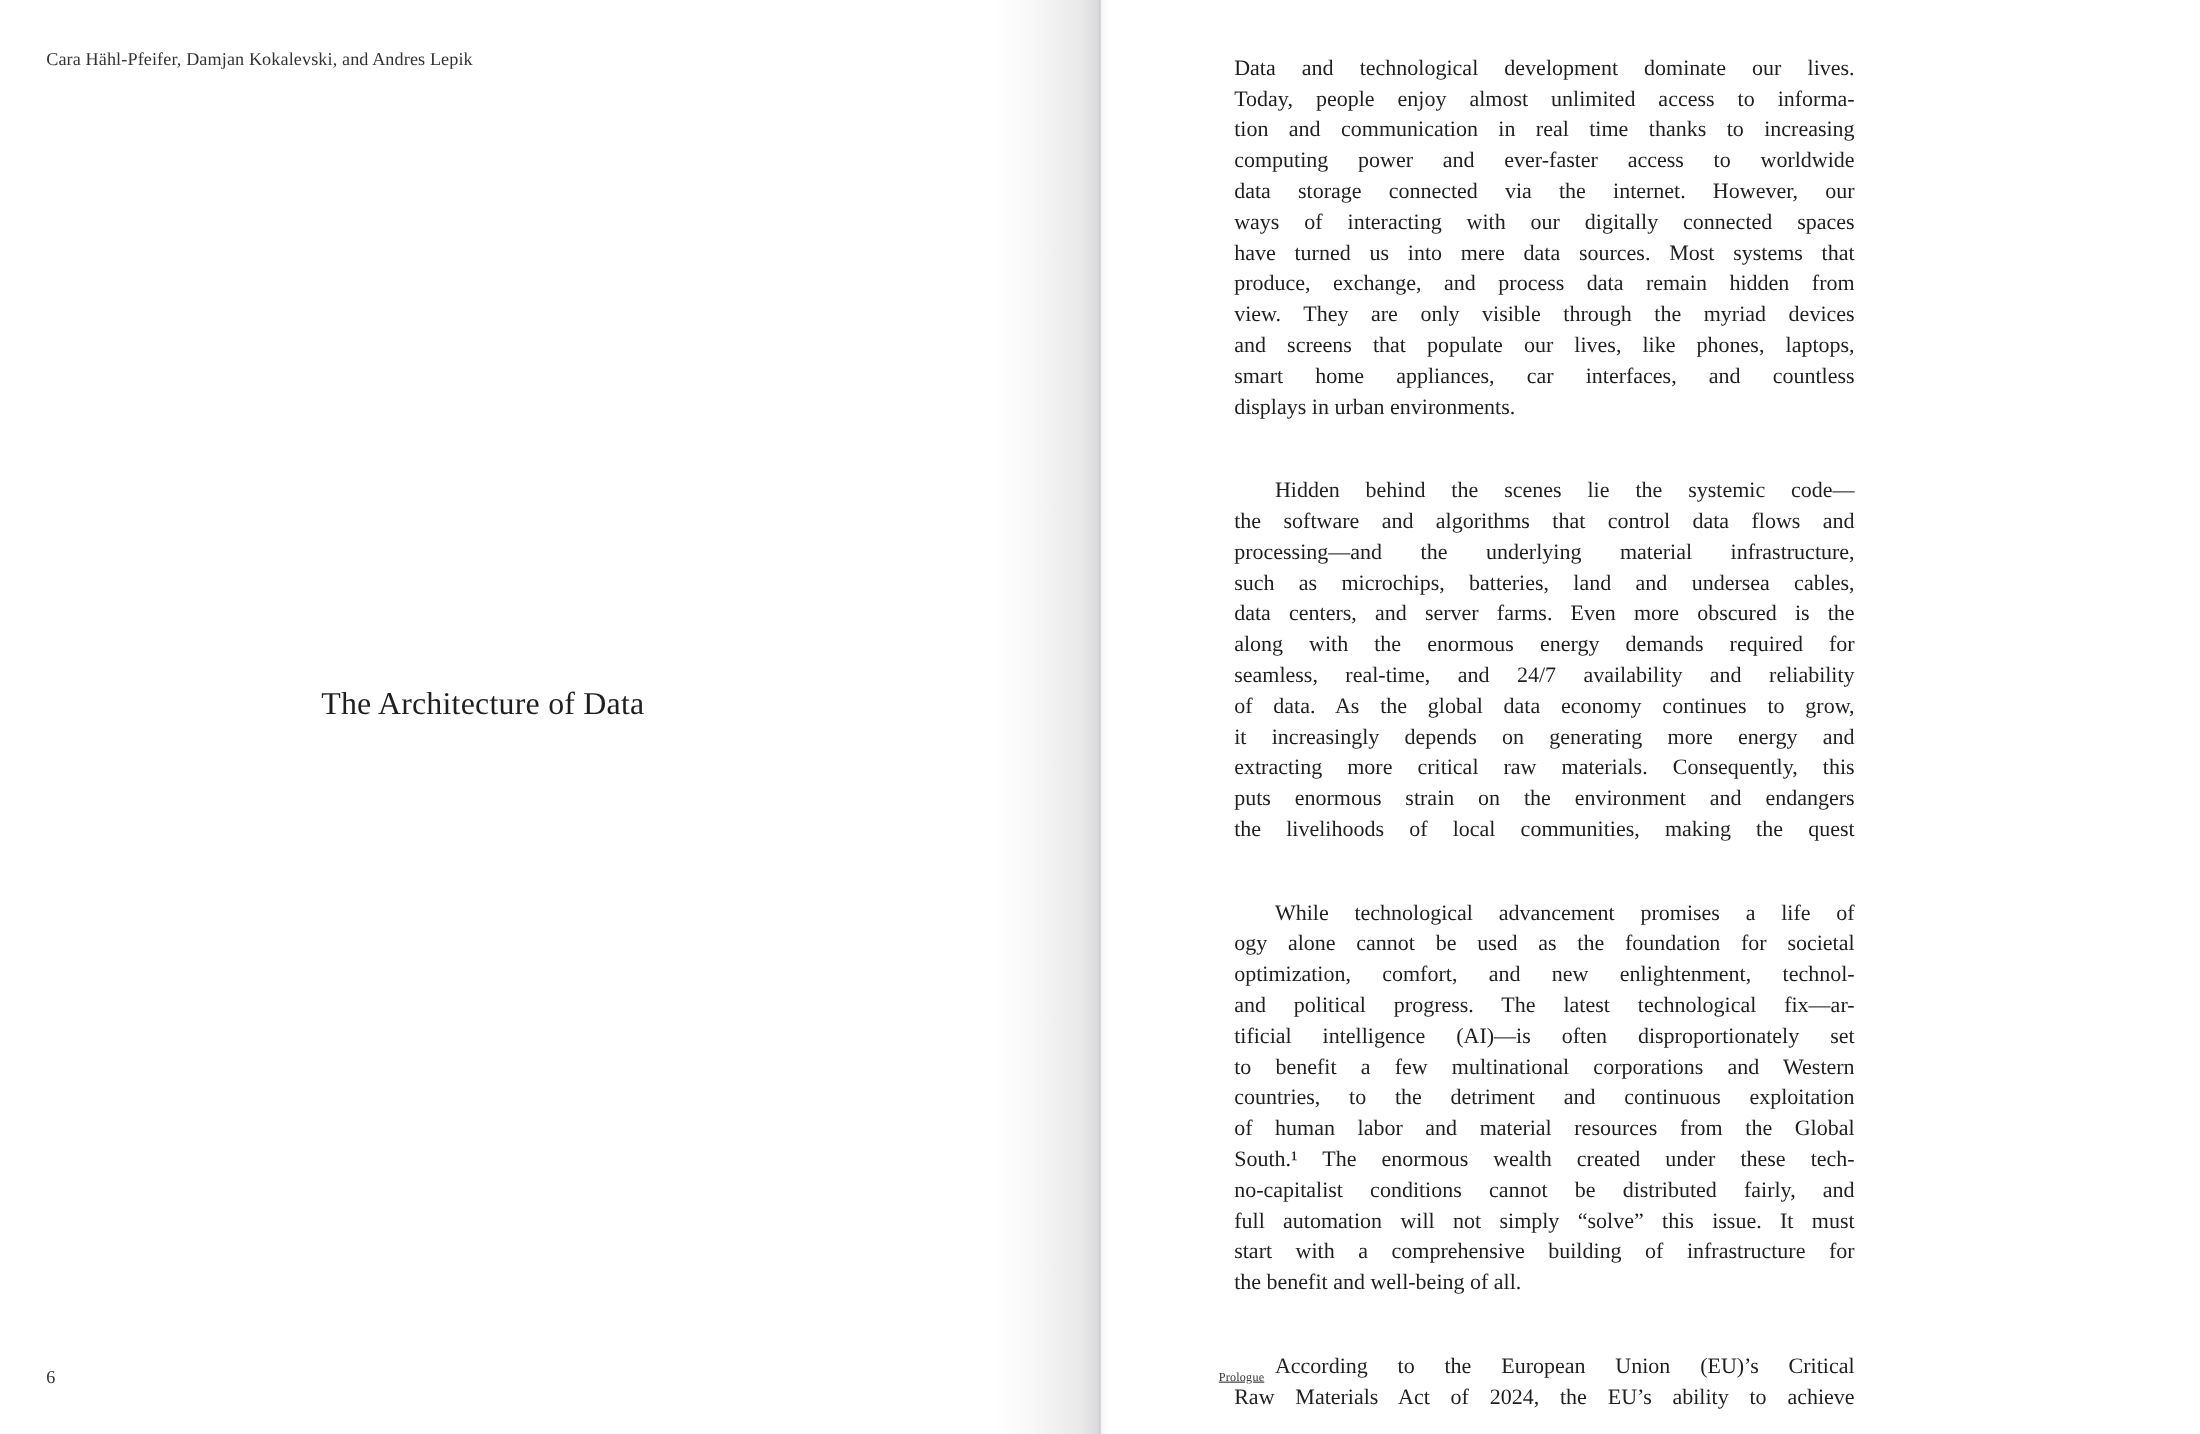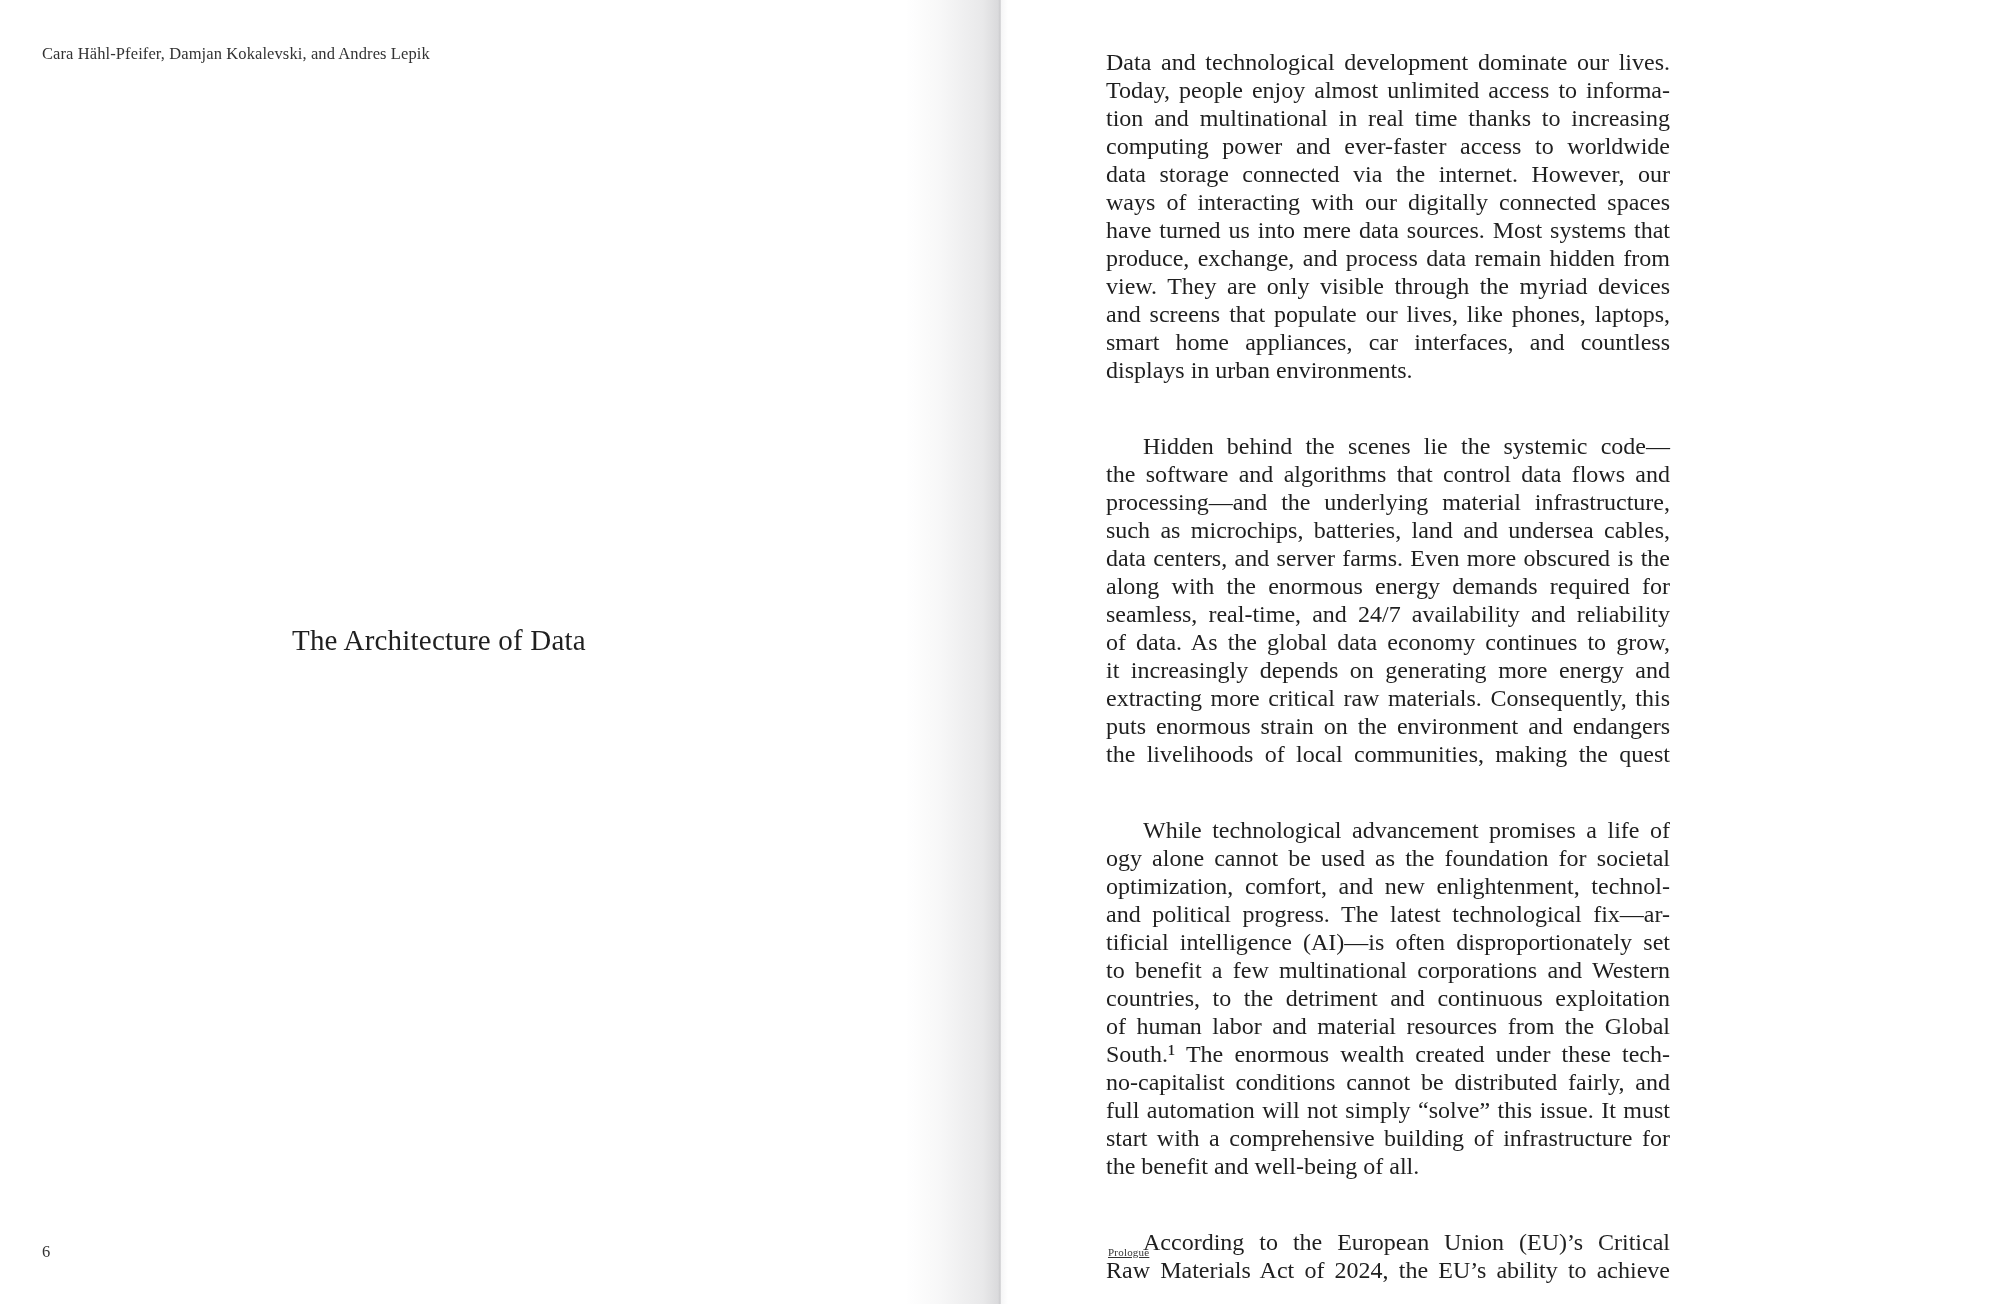--- a/index.html
+++ b/index.html
@@ -58,22 +58,22 @@
   }
   .folio-left{left:42px;}
   .footer-label{
     position:absolute;left:108px;top:1242px;
     font-size:11px;line-height:20px;color:var(--small);
     letter-spacing:0.2px;
     text-decoration:underline;
   }
 
   .body-column{
-    position:absolute;left:106px;top:48px;width:564px;
-    font-size:24px;line-height:28px;color:var(--text);
+    position:absolute;left:122px;top:48px;width:564px;
+    font-size:20px;line-height:28px;color:var(--text);
   }
   .body-column .line{
     height:28px;
     white-space:nowrap;
     text-align:justify;
     text-align-last:justify;
     text-justify:inter-word;
   }
   .body-column .line.para-end{
     text-align-last:left;
@@ -95,21 +95,21 @@
   </section>
 
   <div class="gutter-shadow"></div>
   <div class="spine-edge"></div>
   <div class="right-page-fade"></div>
 
   <section class="page page-right">
     <div class="body-column">
         <div class="line">Data and technological development dominate our lives.</div>
         <div class="line">Today, people enjoy almost unlimited access to informa-</div>
-        <div class="line">tion and multinational in real time thanks to increasing</div>
+        <div class="line">tion and communication in real time thanks to increasing</div>
         <div class="line">computing power and ever-faster access to worldwide</div>
         <div class="line">data storage connected via the internet. However, our</div>
         <div class="line">ways of interacting with our digitally connected spaces</div>
         <div class="line">have turned us into mere data sources. Most systems that</div>
         <div class="line">produce, exchange, and process data remain hidden from</div>
         <div class="line">view. They are only visible through the myriad devices</div>
         <div class="line">and screens that populate our lives, like phones, laptops,</div>
         <div class="line">smart home appliances, car interfaces, and countless</div>
         <div class="line para-end">displays in urban environments.</div>
         <div class="line indent">Hidden behind the scenes lie the systemic code—</div>

